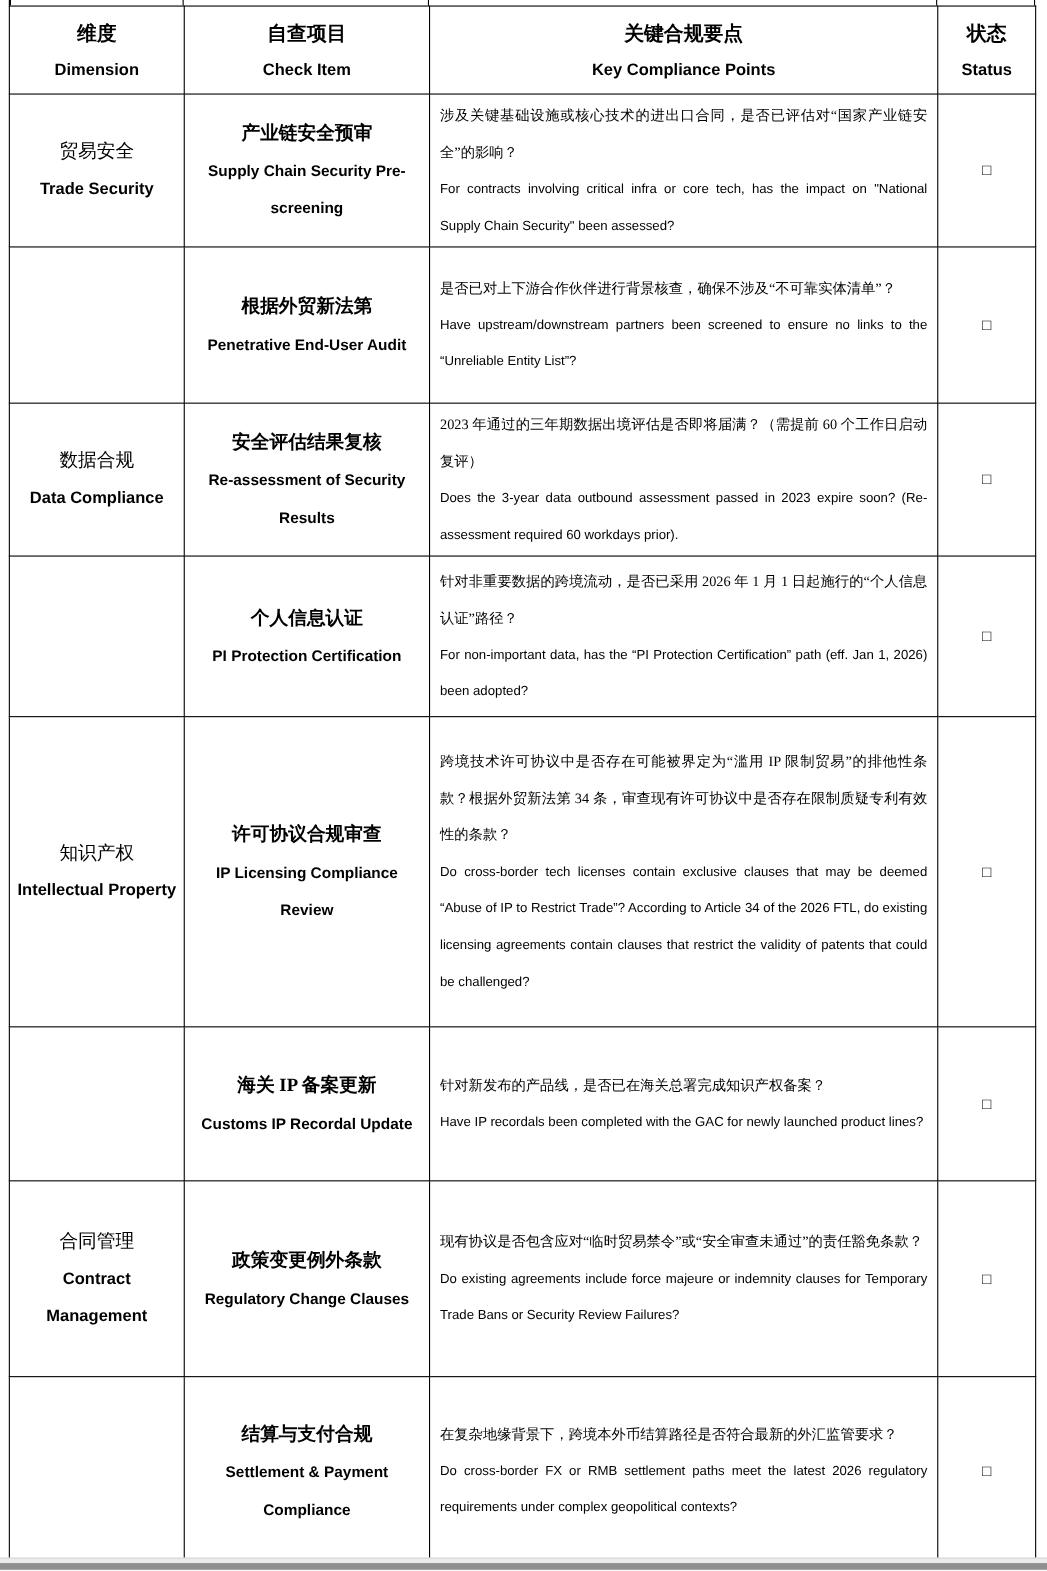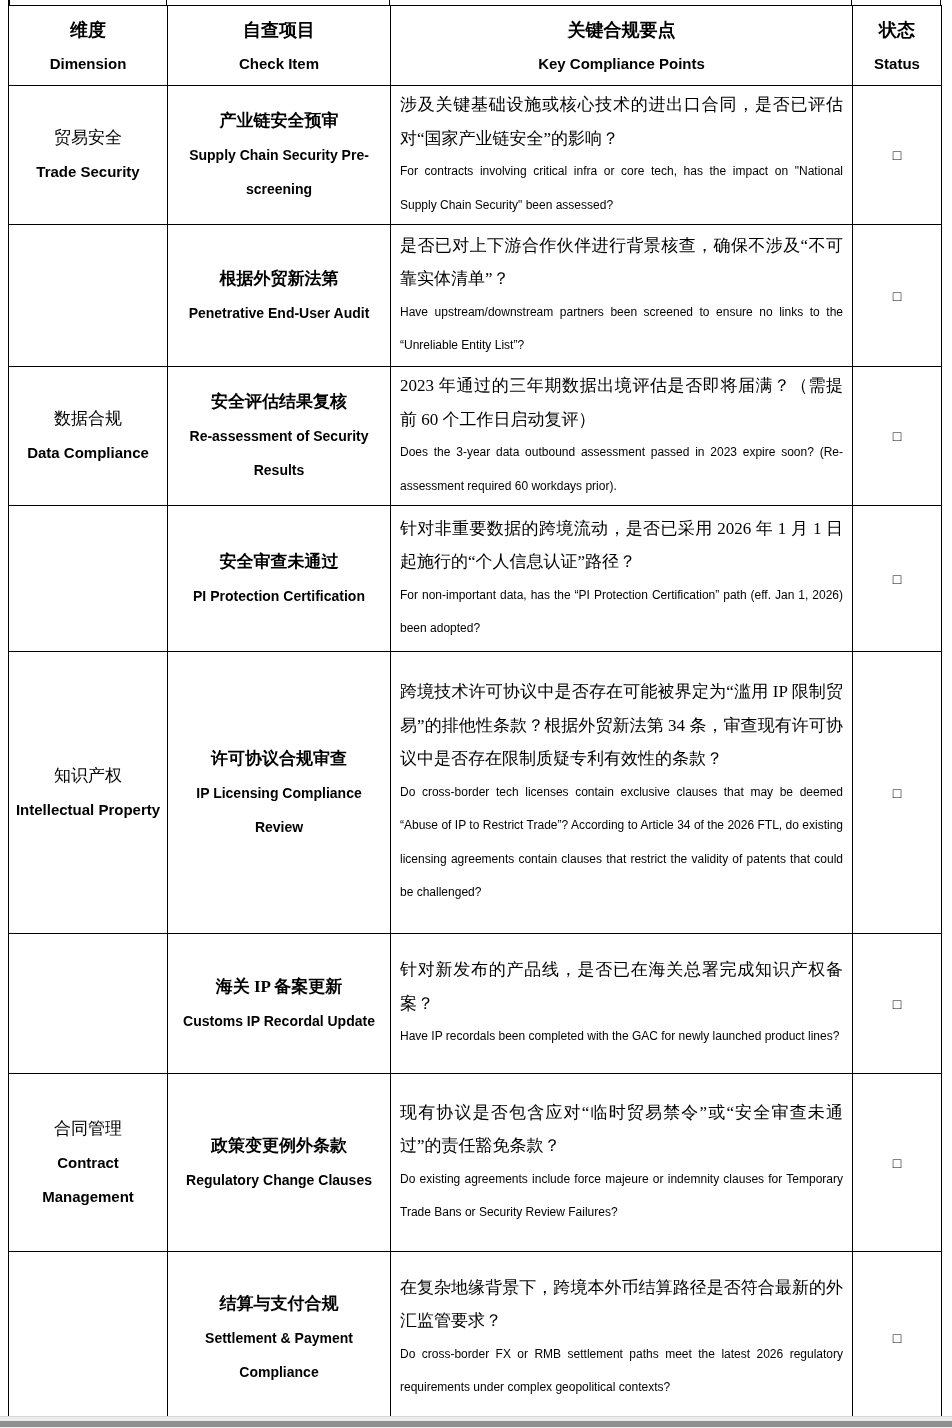--- a/index.html
+++ b/index.html
@@ -85,21 +85,21 @@
     font-weight: bold;
     font-size: 14px;
     line-height: 34px;
   }
 
   
   .points-cell { padding: 2px 9px; }
   .points-zh {
     margin: 0;
     font-family: "Liberation Serif", serif;
-    font-size: 17px;
+    font-size: 13px;
     line-height: 33.5px;
     text-align: justify;
   }
   .points-en {
     margin: 0;
     font-family: "Liberation Sans", sans-serif;
     font-size: 12px;
     line-height: 33.5px;
     text-align: justify;
   }
@@ -233,21 +233,21 @@
       <span class="status-box">□</span>
     </td>
   </tr>
 
   <tr class="rh-3">
     <td class="dim-cell">
       <div class="dim-zh"></div>
       <div class="dim-en"></div>
     </td>
     <td class="check-cell">
-      <div class="check-zh">安全审查未通过</div>
+      <div class="check-zh">个人信息认证</div>
       <div class="check-en">PI Protection Certification</div>
     </td>
     <td class="points-cell">
       <p class="points-zh">针对非重要数据的跨境流动，是否已采用 2026 年 1 月 1 日起施行的“个人信息认证”路径？</p>
       <p class="points-en">For non-important data, has the “PI Protection Certification” path (eff. Jan 1, 2026) been adopted?</p>
     </td>
     <td class="status-cell">
       <span class="status-box">□</span>
     </td>
   </tr>

